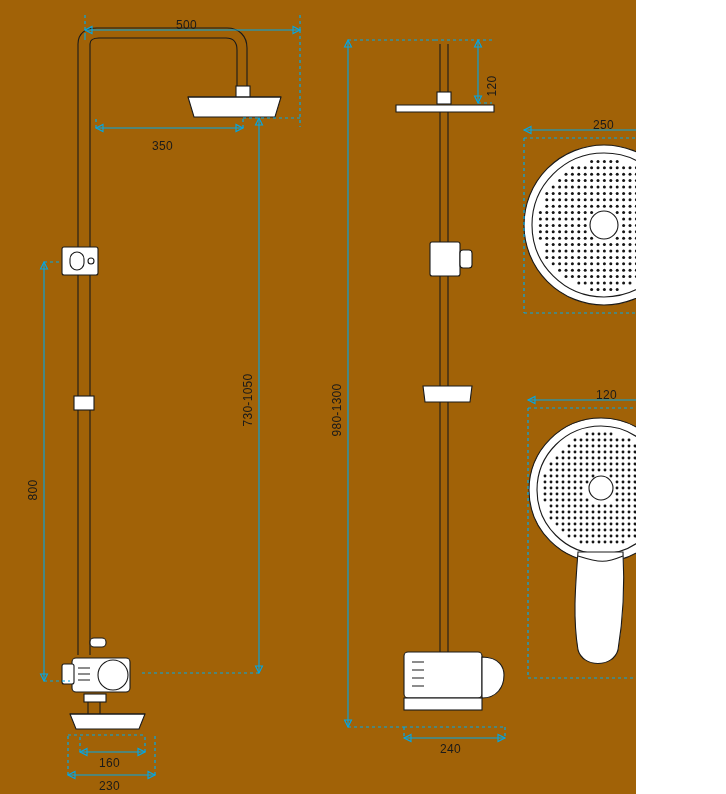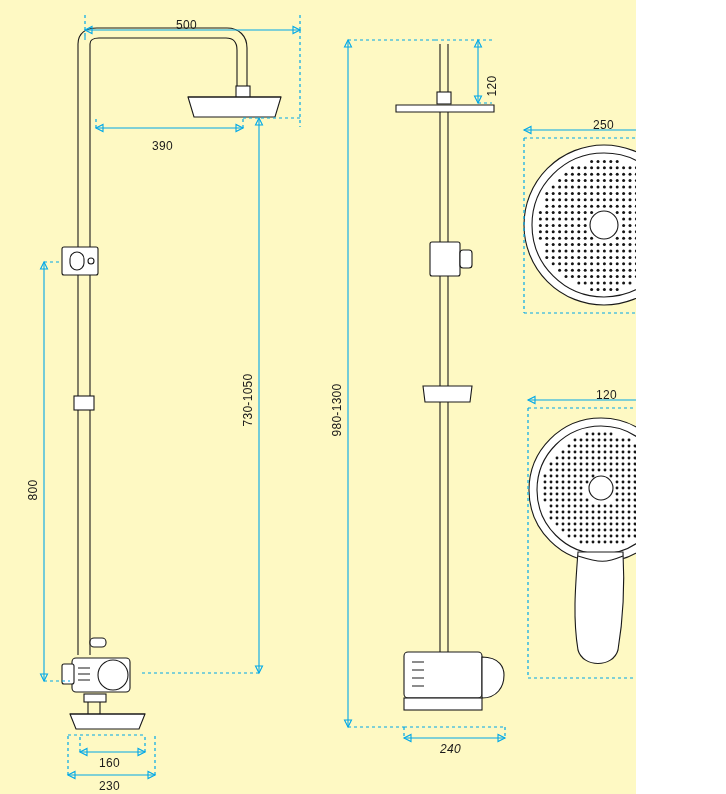--- a/index.html
+++ b/index.html
@@ -1,17 +1,17 @@
 <!DOCTYPE html>
 <html><head>
 <meta charset="utf-8">
 <style>
   html,body{margin:0;padding:0;background:#ffffff;}
   body{width:726px;height:794px;font-family:"Liberation Sans",sans-serif;}
-  #stage{position:relative;width:636px;height:794px;overflow:hidden;background:#fef9c3;}
+  #stage{position:relative;width:636px;height:794px;overflow:hidden;background:#a16207;}
 
   .dim-label{
     position:absolute;
     font-family:"Liberation Sans",sans-serif;
     font-size:12px;
     color:#1a1a1a;
     letter-spacing:.3px;
     white-space:nowrap;
   }
   .dim-label.vert{
@@ -788,29 +788,29 @@
         <circle cx="593.0" cy="542.0" r="1.45"></circle>
         <circle cx="599.0" cy="542.0" r="1.45"></circle>
         <circle cx="605.0" cy="542.0" r="1.45"></circle>
         <circle cx="611.0" cy="542.0" r="1.45"></circle>
         <circle cx="617.0" cy="542.0" r="1.45"></circle>
         <circle cx="623.0" cy="542.0" r="1.45"></circle>
       </g>
   </svg>
 
   <div class="dim-label" style="left:176px;top:18px;">500</div>
-  <div class="dim-label" style="left:152px;top:139px;">390</div>
+  <div class="dim-label" style="left:152px;top:139px;">350</div>
   <div class="dim-label vert" style="left:255px;top:400px;transform:rotate(-90deg) translate(-50%,-100%);">730-1050</div>
   <div class="dim-label vert" style="left:40px;top:490px;transform:rotate(-90deg) translate(-50%,-100%);">800</div>
   <div class="dim-label" style="left:99px;top:756px;">160</div>
   <div class="dim-label" style="left:99px;top:779px;">230</div>
 
   <div class="dim-label vert" style="left:499px;top:86px;transform:rotate(-90deg) translate(-50%,-100%);">120</div>
   <div class="dim-label vert" style="left:344px;top:410px;transform:rotate(-90deg) translate(-50%,-100%);">980-1300</div>
-  <div class="dim-label" style="left:440px;top:742px;font-style:italic;">240</div>
+  <div class="dim-label" style="left:440px;top:742px;">240</div>
 
   <div class="dim-label" style="left:593px;top:118px;">250</div>
   <div class="dim-label vert" style="left:711px;top:232px;transform:rotate(-90deg) translate(-50%,-100%);">250</div>
 
   <div class="dim-label" style="left:596px;top:388px;">120</div>
   <div class="dim-label vert" style="left:711px;top:552px;transform:rotate(-90deg) translate(-50%,-100%);">250</div>
 
 </div>
 
 </body></html>

